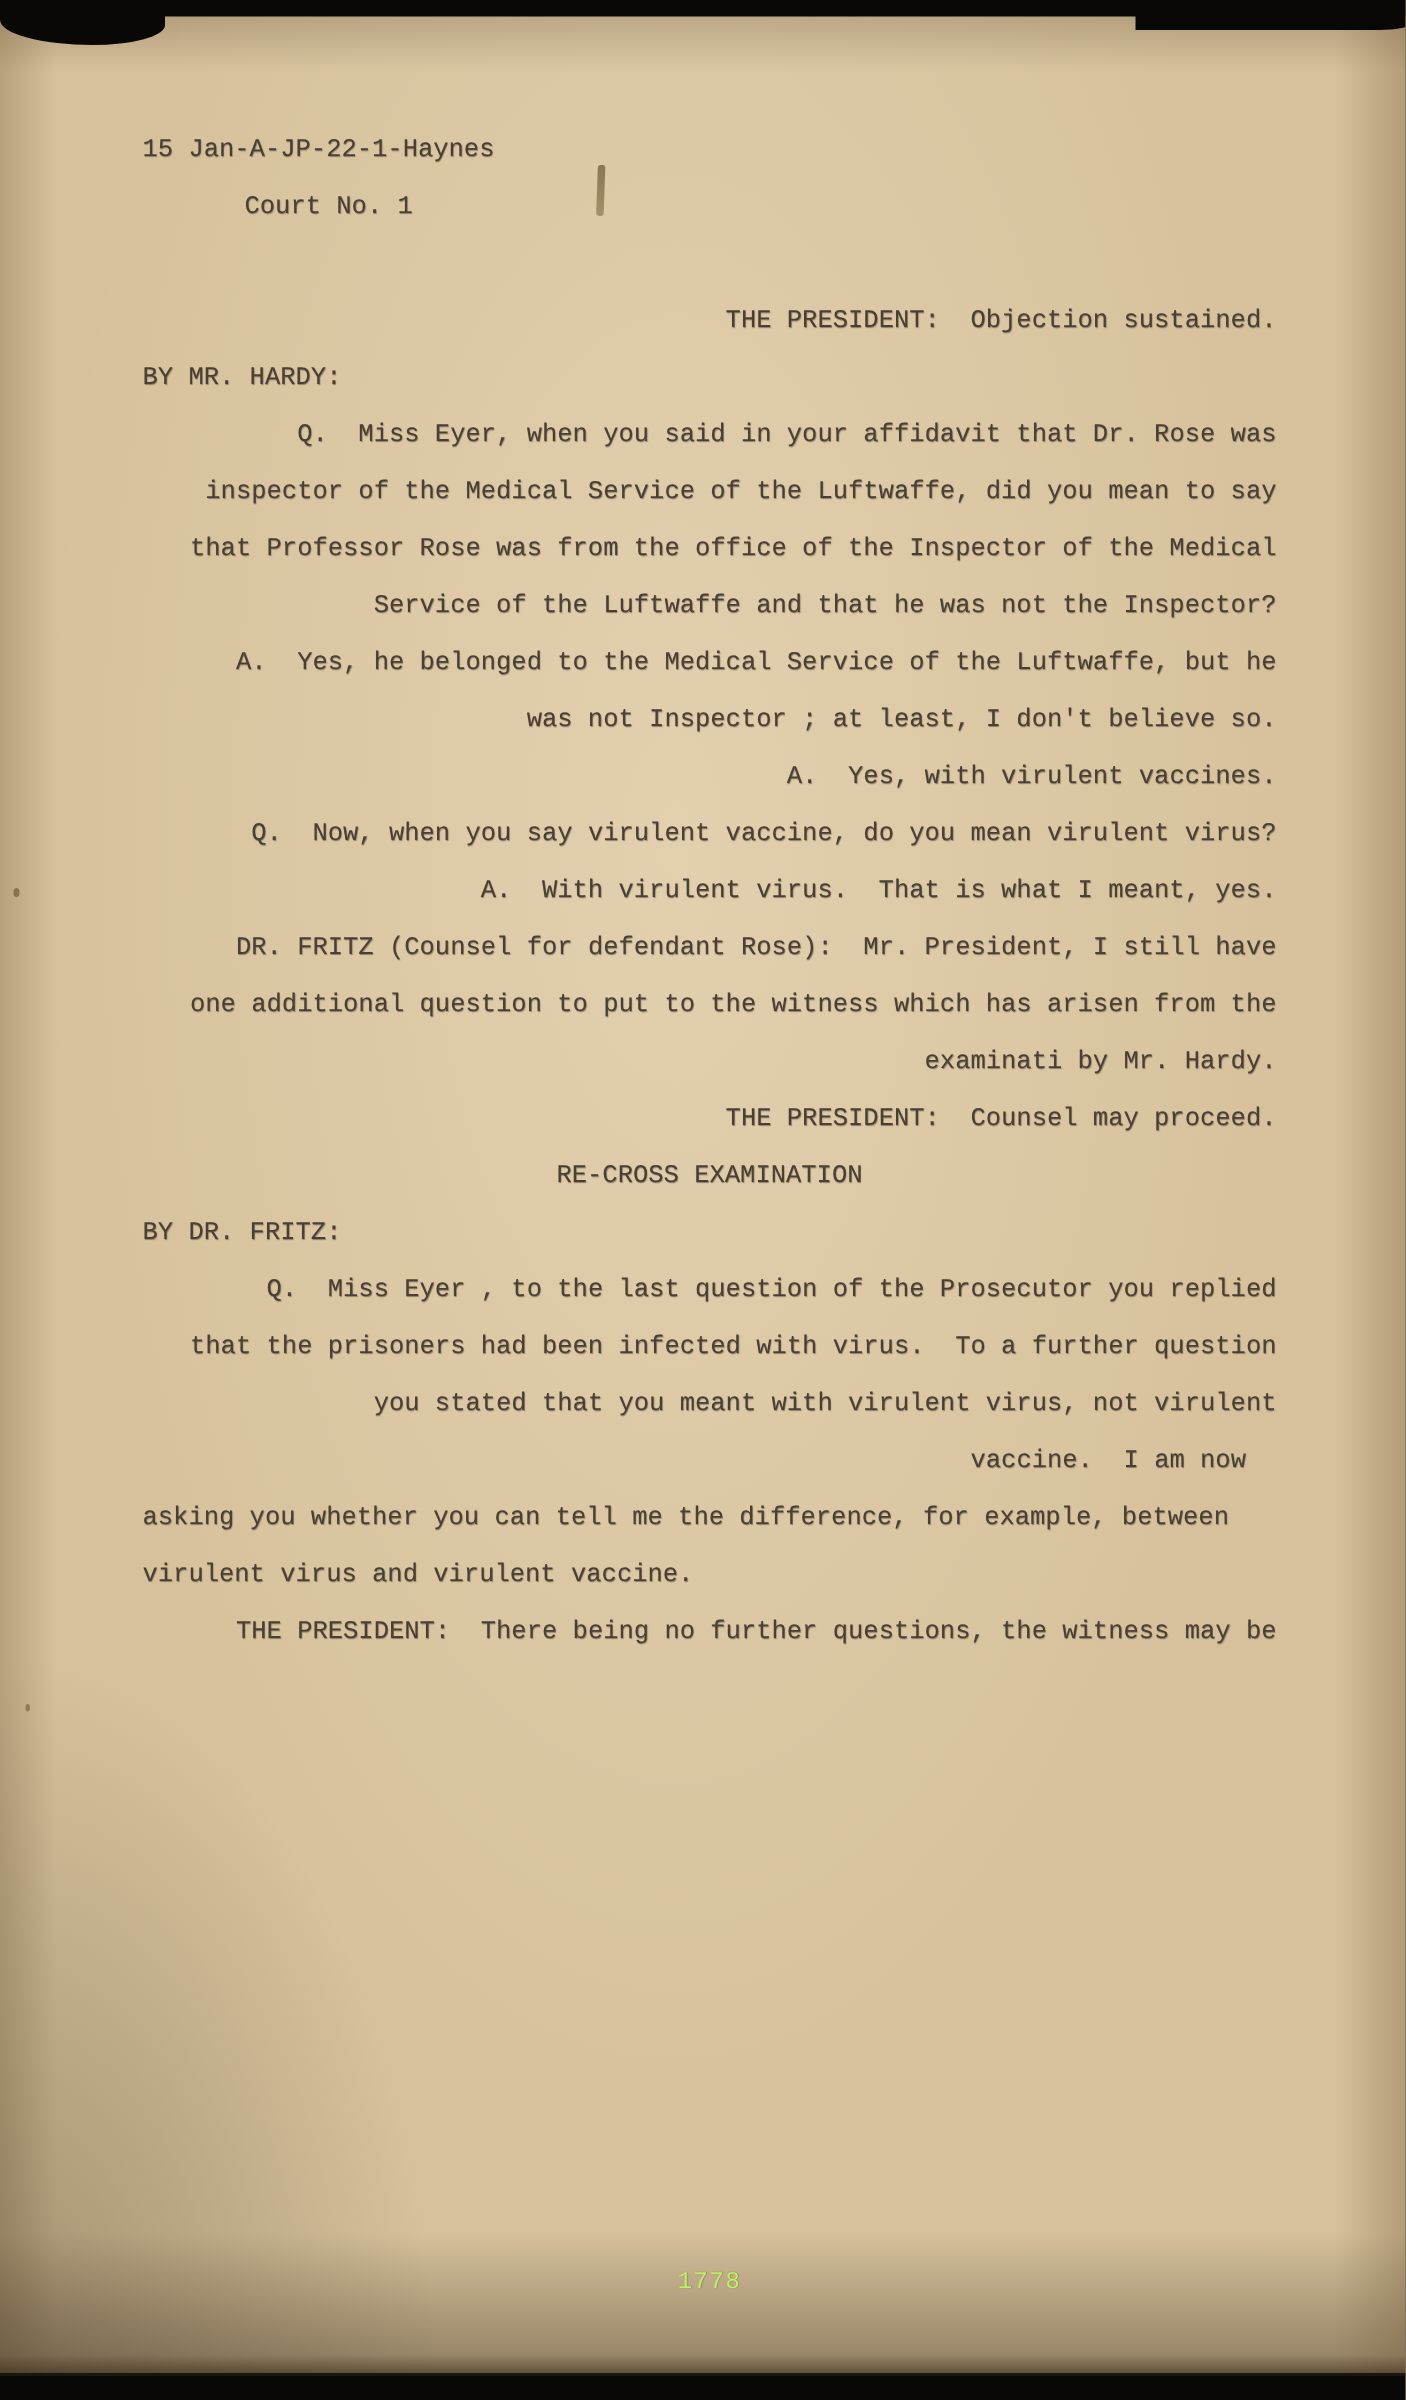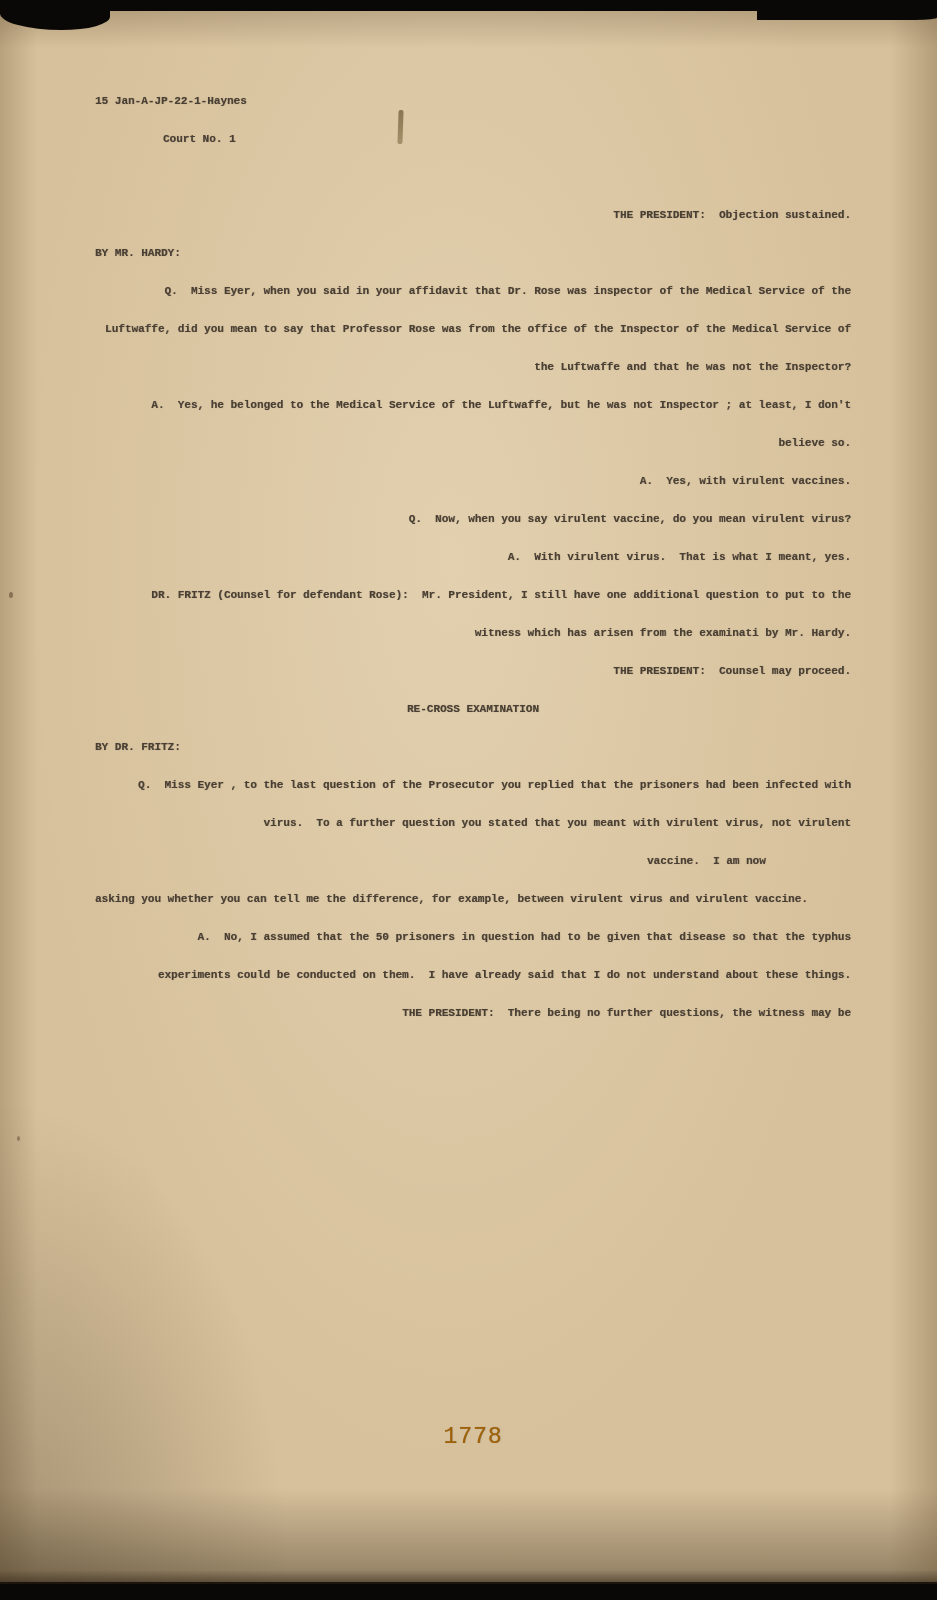--- a/index.html
+++ b/index.html
@@ -51,38 +51,37 @@
     background:linear-gradient(180deg,#7a6743,#9a8760);
     border-radius:2px; transform:rotate(2deg); opacity:0.85; z-index:3;
   }
   .speck1 { position:absolute; left:9px;  top:592px;  width:4px; height:6px; background:#6b5a3d; border-radius:50%; opacity:.7; }
   .speck2 { position:absolute; left:17px; top:1136px; width:3px; height:5px; background:#6b5a3d; border-radius:50%; opacity:.6; }
 
   
   .content {
     position:absolute; left:95px; top:82px; width:756px;
     color:#493f33;
-    font-size:11px; line-height:38px;
+    font-size:17px; line-height:38px;
     text-shadow:0.4px 0.4px 0.7px rgba(74,64,52,0.55);
     z-index:2;
-    font-weight:bold;
   }
   .docket { white-space:pre; }
   .court  { white-space:pre; padding-left:68px; }
   .transcript-body { margin-top:38px; }
 
   p.para   { margin:0; white-space:pre-wrap; }
   p.indent { text-indent:5ch;text-align:right; }
   p.flush  { text-indent:0; }
   p.center { text-align:center; text-indent:0; }
   p.offset { text-indent:552px; }
 
   .page-number {
-    position:absolute; left:95px; top:1418px; width:756px;
-    text-align:center; color:#a16207; font-size:23px; line-height:38px;
+    position:absolute; left:95px; top:1502px; width:756px;
+    text-align:center; color:#bef264; font-size:16px; line-height:38px;
     letter-spacing:1px;
     text-shadow:0.4px 0.4px 0.7px rgba(74,64,52,0.55);
     z-index:2;
   }
 </style>
 </head>
 <body>
 
 <div class="scan">
   <div class="paper"></div>
@@ -106,19 +105,18 @@
         <p class="para indent">A.  Yes, with virulent vaccines.</p>
         <p class="para indent">Q.  Now, when you say virulent vaccine, do you mean virulent virus?</p>
         <p class="para indent">A.  With virulent virus.  That is what I meant, yes.</p>
         <p class="para indent">DR. FRITZ (Counsel for defendant Rose):  Mr. President, I still have one additional question to put to the witness which has arisen from the examinati by Mr. Hardy.</p>
         <p class="para indent">THE PRESIDENT:  Counsel may proceed.</p>
         <p class="para center">RE-CROSS EXAMINATION</p>
         <p class="para flush">BY DR. FRITZ:</p>
         <p class="para indent">Q.  Miss Eyer , to the last question of the Prosecutor you replied that the prisoners had been infected with virus.  To a further question you stated that you meant with virulent virus, not virulent</p>
         <p class="para offset">vaccine.  I am now</p>
         <p class="para flush">asking you whether you can tell me the difference, for example, between virulent virus and virulent vaccine.</p>
-        <p class="para indent">A.  No, I assumed that the 50 prisoners in question had to be given that disease so that the typhus experiments could be conducted on them.  I have already said that I do not understand about these things.</p>
         <p class="para indent">THE PRESIDENT:  There being no further questions, the witness may be</p>
       </div>
   </div>
 
   <div class="page-number">1778</div>
 </div>
 
 </body></html>

